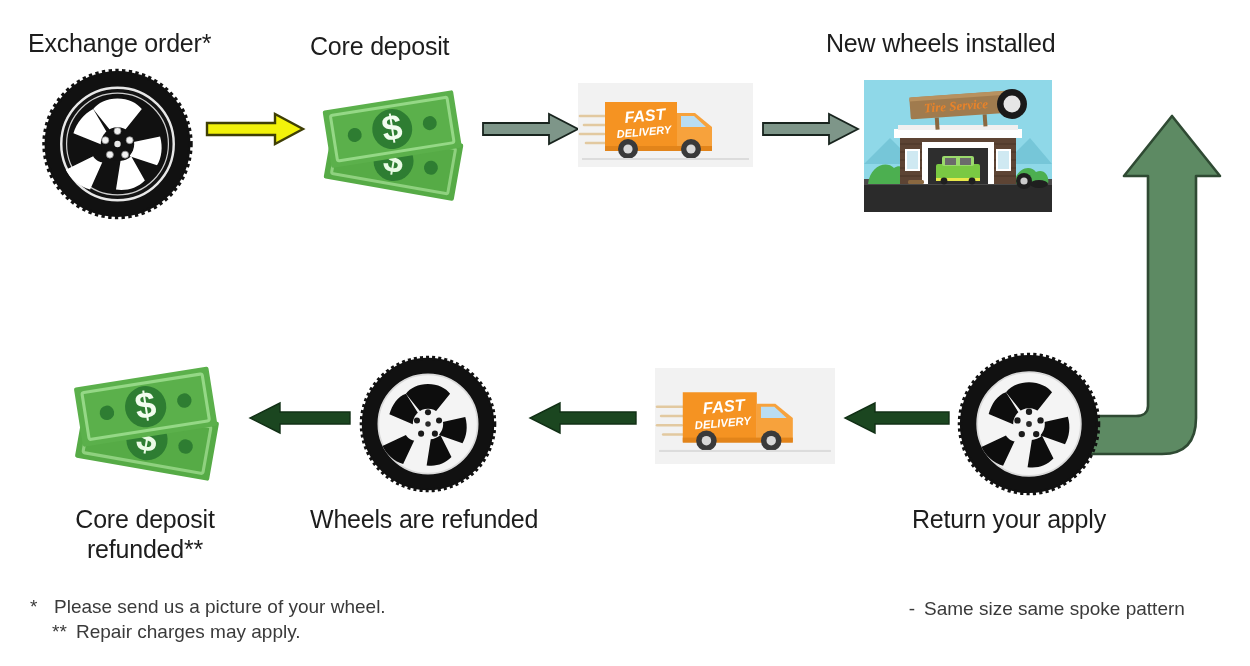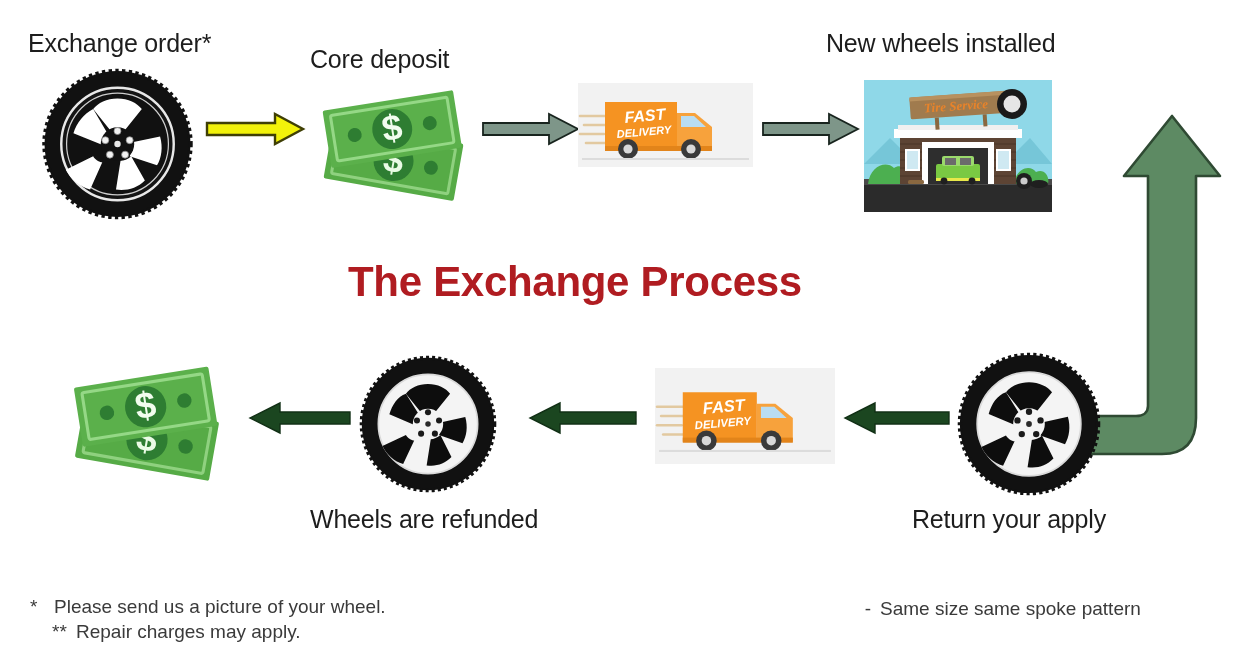--- a/index.html
+++ b/index.html
@@ -16,21 +16,21 @@
   svg{display:block;overflow:visible;}
   .abs{position:absolute;}
 </style>
 </head>
 <body>
 
 <div class="stage">
 
   <div class="lbl" style="left:28px;top:28px;">Exchange order*</div>
 
-  <div class="lbl" style="left:310px;top:44px;">Core deposit</div>
+  <div class="lbl" style="left:310px;top:31px;">Core deposit</div>
 
   <div class="lbl" style="left:826px;top:28px;">New wheels installed</div>
 
   <div class="abs" style="left:40px;top:68px;width:155px;height:152px;">
     <svg width="155" height="152" viewBox="0 0 100 100">
       <circle cx="50" cy="50" r="48" fill="#111"></circle>
       <circle cx="50" cy="50" r="48" fill="none" stroke="#111" stroke-width="3" stroke-dasharray="2.2 2.2"></circle>
       <circle cx="50" cy="50" r="37" fill="#141414" stroke="#e8e8e8" stroke-width="1.6"></circle>
       <circle cx="50" cy="50" r="33.5" fill="#111" stroke="#cfcfcf" stroke-width="0.8"></circle>
       <g fill="#ffffff">
@@ -177,21 +177,20 @@
                L170 282
                L122 342
                L74 282
                L98 282
                L98 52
                C98 46 94 42 86 42
                L4 42 Z" fill="#5d8a63" stroke="#2f4a33" stroke-width="2.6" stroke-linejoin="round" transform="rotate(180 100 175) scale(-1,1) translate(-200,0)"></path>
     </svg>
   </div>
 
-  <div class="title" style="left:348px;top:258px;">The Exchange Process</div>
 
   <div class="abs" style="left:58px;top:352px;width:180px;height:132px;">
     <svg width="180" height="132" viewBox="0 0 163 128">
       <g transform="rotate(10 80 88)">
         <rect x="14" y="56" width="132" height="58" rx="2" fill="#56ab46"></rect>
         <rect x="21" y="62" width="118" height="46" rx="2" fill="none" stroke="#8fd17f" stroke-width="3"></rect>
         <circle cx="80" cy="85" r="20" fill="#2e7d32"></circle>
         <text x="80" y="96" font-family="'Liberation Sans',sans-serif" font-size="36" font-weight="bold" fill="#eafbe6" text-anchor="middle">$</text>
         <circle cx="42" cy="85" r="7" fill="#2e7d32"></circle>
         <circle cx="118" cy="85" r="7" fill="#2e7d32"></circle>
@@ -289,29 +288,30 @@
         <circle cx="50" cy="41.5" r="2.2"></circle>
         <circle cx="58" cy="47.5" r="2.2"></circle>
         <circle cx="55" cy="57" r="2.2"></circle>
         <circle cx="45" cy="57" r="2.2"></circle>
         <circle cx="42" cy="47.5" r="2.2"></circle>
       </g>
       <circle cx="50" cy="50" r="2" fill="#2a2a2a"></circle>
     </svg>
   </div>
 
+  <div class="lbl two" style="left:30px;top:504px;width:230px;">Core deposit refunded**</div>
 
   <div class="lbl" style="left:310px;top:504px;">Wheels are refunded</div>
 
   <div class="lbl" style="left:912px;top:504px;">Return your apply</div>
 
   <div class="note" style="left:30px;top:594px;">
     <span class="mk">*</span><span>Please send us a picture of your wheel.</span>
   </div>
   <div class="note" style="left:30px;top:619px;margin-left:22px;">
     <span class="mk">**</span><span>Repair charges may apply.</span>
   </div>
 
-  <div class="note" style="left:856px;top:596px;text-align:center;">
+  <div class="note" style="left:900px;top:596px;text-align:center;">
     <span class="mk">-</span><span>Same size same spoke pattern</span>
   </div>
 
 </div>
 
 </body></html>

